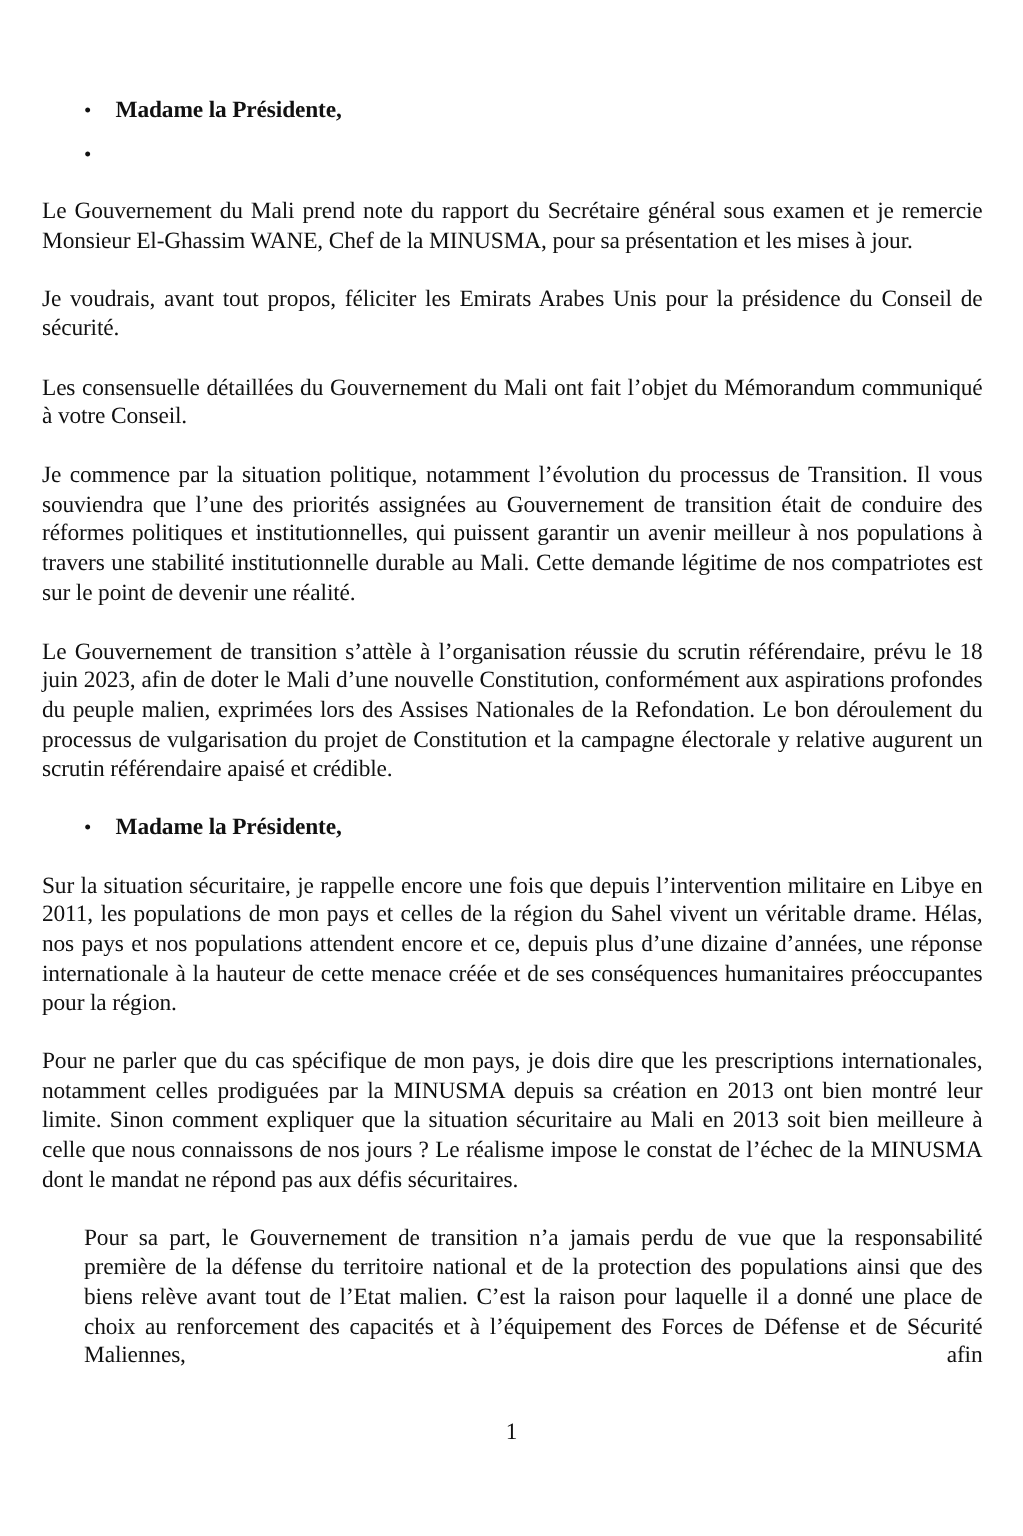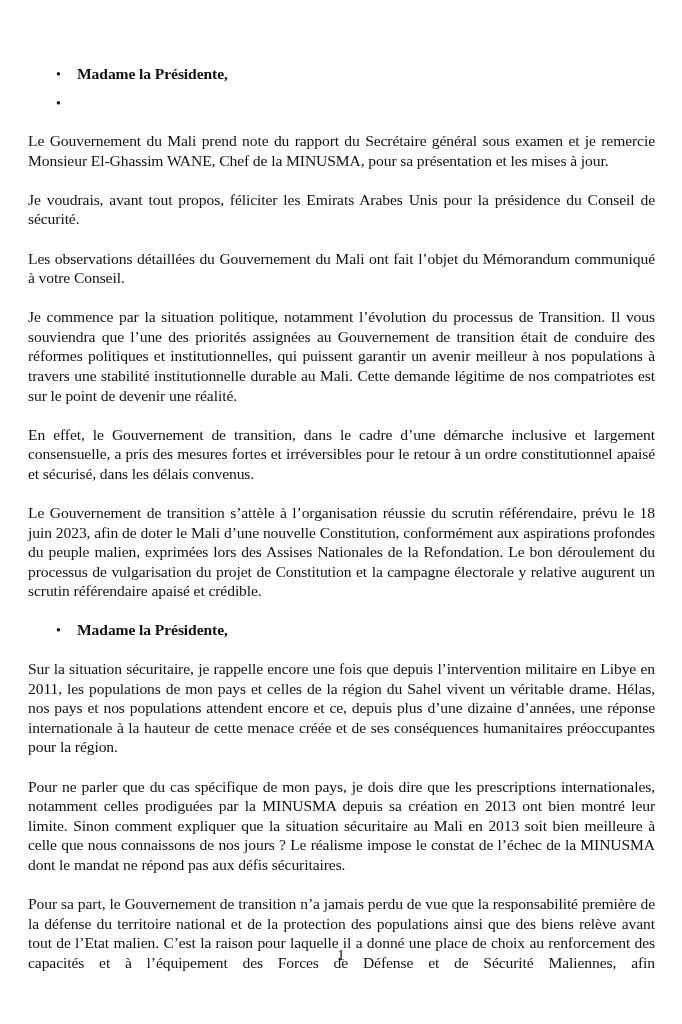--- a/index.html
+++ b/index.html
@@ -11,21 +11,21 @@
     letter-spacing: -0.1px;
   }
   .bullet {
     display: flex; align-items: baseline; font-weight: bold;
     margin-left: 28px; margin-bottom: 9px;
   }
   .bullet .dot { width: 21px; flex: 0 0 21px; font-weight: normal; font-size: 14px; }
   .bullet-group { margin-bottom: 18px; }
   .bullet-group .bullet:last-child { margin-bottom: 0; }
   p { margin: 0 0 19.5px 0; text-align: justify; }
-  p.last { text-align: justify; text-align-last: justify; }
+  p.last { text-align: justify; text-align-last: justify; margin-left: 28px; }
   b { font-weight: normal; }
   .page-number {
     position: absolute; left: 0; width: 682px; top: 946px; text-align: center;
     font-family: "Liberation Serif", "DejaVu Serif", serif; font-size: 15.6px; color: #111111;
   }
 </style>
 </head>
 <body>
 
 <div class="page">
@@ -34,23 +34,22 @@
       <span class="dot">•</span>
       <span>Madame la Présidente,</span>
     </div>
     <div class="bullet">
       <span class="dot">•</span>
     </div>
   </div>
 
   <p>Le Gouvernement du Mali prend note du rapport du Secrétaire général sous examen et je remercie Monsieur El-Ghassim WANE, Chef de la MINUSMA, pour sa présentation et les mises à jour.</p>
   <p>Je voudrais, avant tout propos, féliciter les Emirats Arabes Unis pour la présidence du Conseil de sécurité.</p>
-  <p>Les observations détaillées du Gouvernement du Mali ont fait l’objet du Mémorandum communiqué à votre Conseil.</p>
+  <p>Les consensuelle détaillées du Gouvernement du Mali ont fait l’objet du Mémorandum communiqué à votre Conseil.</p>
   <p><span>Je commence par </span><b>la situation politique, notamment l’évolution du processus de Transition</b><span>. Il vous souviendra que l’une des priorités assignées au Gouvernement de transition était de conduire des réformes politiques et institutionnelles, qui puissent garantir un avenir meilleur à nos populations à travers une stabilité institutionnelle durable au Mali. Cette demande légitime de nos compatriotes est sur le point de devenir une réalité.</span></p>
-  <p>En effet, le Gouvernement de transition, dans le cadre d’une démarche inclusive et largement consensuelle, a pris des mesures fortes et irréversibles pour le retour à un ordre constitutionnel apaisé et sécurisé, dans les délais convenus.</p>
   <p>Le Gouvernement de transition s’attèle à l’organisation réussie du scrutin référendaire, prévu le 18 juin 2023, afin de doter le Mali d’une nouvelle Constitution, conformément aux aspirations profondes du peuple malien, exprimées lors des Assises Nationales de la Refondation. Le bon déroulement du processus de vulgarisation du projet de Constitution et la campagne électorale y relative augurent un scrutin référendaire apaisé et crédible.</p>
 
   <div class="bullet-group">
     <div class="bullet">
       <span class="dot">•</span>
       <span>Madame la Présidente,</span>
     </div>
   </div>
 
   <p><b>Sur la situation sécuritaire,</b><span> je rappelle encore une fois que depuis l’intervention militaire en Libye en 2011, les populations de mon pays et celles de la région du Sahel vivent un véritable drame. Hélas, nos pays et nos populations attendent encore et ce, depuis plus d’une dizaine d’années, une réponse internationale à la hauteur de cette menace créée et de ses conséquences humanitaires préoccupantes pour la région.</span></p>

